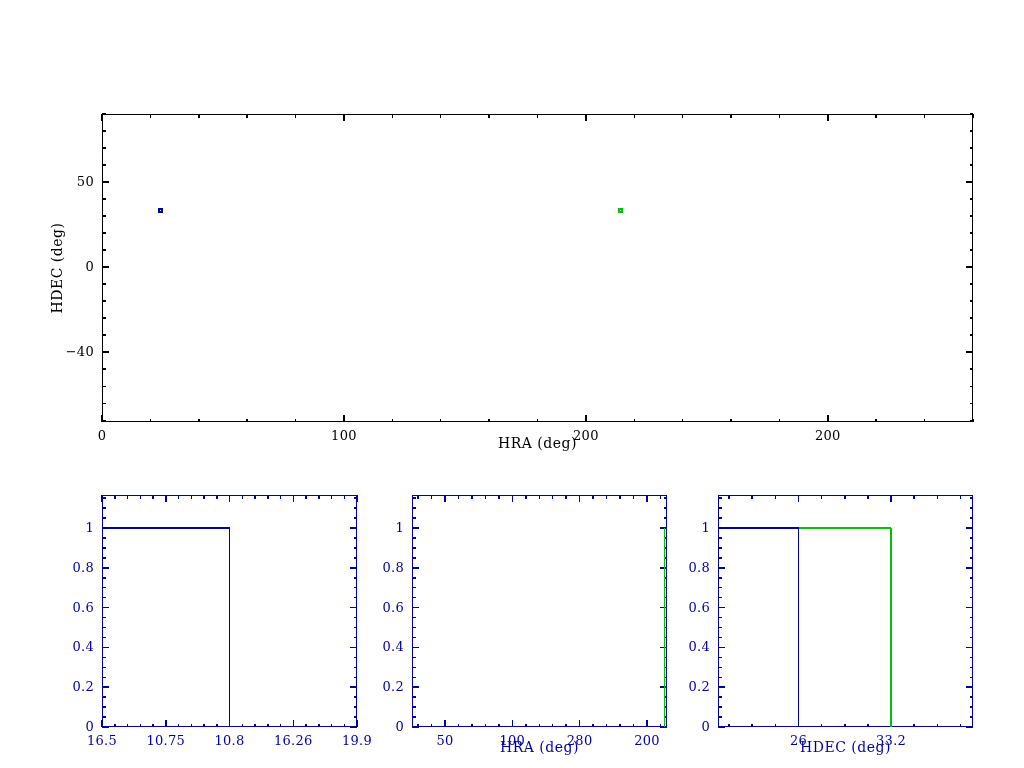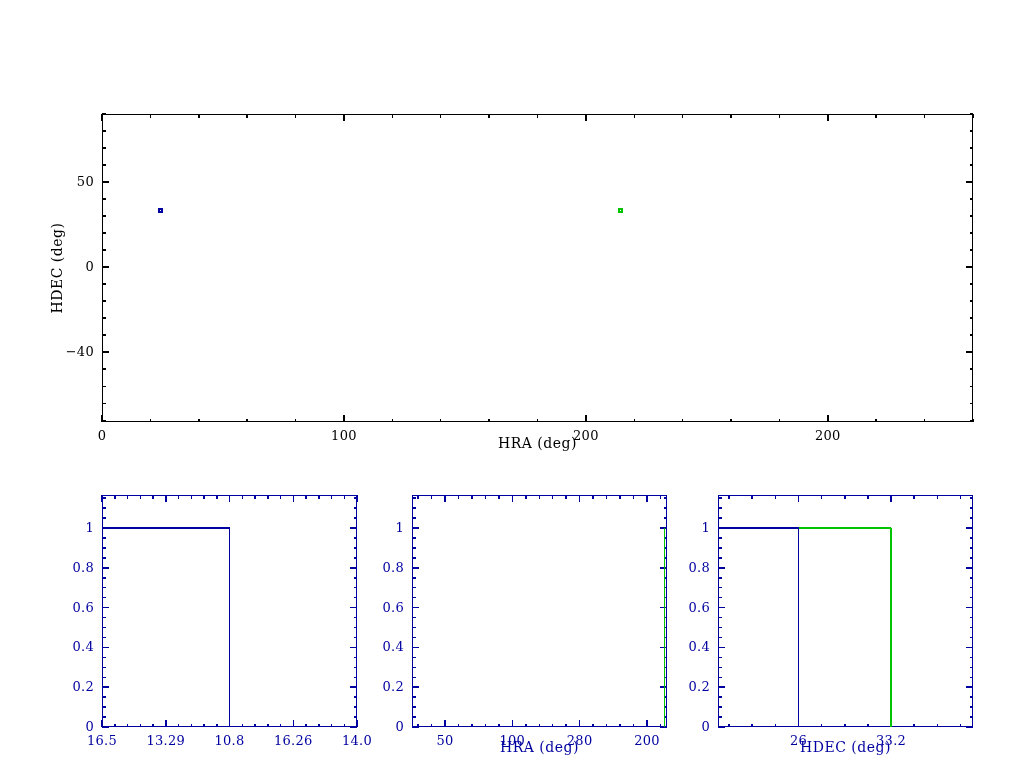--- a/index.html
+++ b/index.html
@@ -111,30 +111,30 @@
     <div class="tick" style="left: 102px; top: 113.25px; width: 3.5px; height: 1.5px; background: rgb(0, 0, 0);"></div>
     <div class="tick" style="left: 969.5px; top: 113.25px; width: 3.5px; height: 1.5px; background: rgb(0, 0, 0);"></div>
     <div class="marker" style="left: 157.567px; top: 208.494px; border-color: rgb(0, 0, 160);"></div>
     <div class="marker" style="left: 618.471px; top: 208.494px; border-color: rgb(0, 196, 0);"></div>
     <div class="frame" style="left: 102px; top: 495px; width: 255px; height: 232px; border-color: rgb(0, 0, 160);"></div>
     <div class="tick" style="left: 101.25px; top: 720px; width: 1.5px; height: 7px; background: rgb(0, 0, 160);"></div>
     <div class="tick" style="left: 101.25px; top: 495px; width: 1.5px; height: 7px; background: rgb(0, 0, 160);"></div>
     <div class="ticklabel" style="left: 67px; top: 733px; width: 70px; color: rgb(0, 0, 160);">16.5</div>
     <div class="tick" style="left: 165px; top: 720px; width: 1.5px; height: 7px; background: rgb(0, 0, 160);"></div>
     <div class="tick" style="left: 165px; top: 495px; width: 1.5px; height: 7px; background: rgb(0, 0, 160);"></div>
-    <div class="ticklabel" style="left: 130.75px; top: 733px; width: 70px; color: rgb(0, 0, 160);">13.29</div>
+    <div class="ticklabel" style="left: 130.75px; top: 733px; width: 70px; color: rgb(0, 0, 160);">10.75</div>
     <div class="tick" style="left: 228.75px; top: 720px; width: 1.5px; height: 7px; background: rgb(0, 0, 160);"></div>
     <div class="tick" style="left: 228.75px; top: 495px; width: 1.5px; height: 7px; background: rgb(0, 0, 160);"></div>
     <div class="ticklabel" style="left: 194.5px; top: 733px; width: 70px; color: rgb(0, 0, 160);">10.8</div>
     <div class="tick" style="left: 292.5px; top: 720px; width: 1.5px; height: 7px; background: rgb(0, 0, 160);"></div>
     <div class="tick" style="left: 292.5px; top: 495px; width: 1.5px; height: 7px; background: rgb(0, 0, 160);"></div>
     <div class="ticklabel" style="left: 258.25px; top: 733px; width: 70px; color: rgb(0, 0, 160);">16.26</div>
     <div class="tick" style="left: 356.25px; top: 720px; width: 1.5px; height: 7px; background: rgb(0, 0, 160);"></div>
     <div class="tick" style="left: 356.25px; top: 495px; width: 1.5px; height: 7px; background: rgb(0, 0, 160);"></div>
-    <div class="ticklabel" style="left: 322px; top: 733px; width: 70px; color: rgb(0, 0, 160);">14.0</div>
+    <div class="ticklabel" style="left: 322px; top: 733px; width: 70px; color: rgb(0, 0, 160);">19.9</div>
     <div class="tick" style="left: 102px; top: 726.25px; width: 7px; height: 1.5px; background: rgb(0, 0, 160);"></div>
     <div class="tick" style="left: 350px; top: 726.25px; width: 7px; height: 1.5px; background: rgb(0, 0, 160);"></div>
     <div class="ticklabel ylab" style="left: 44px; top: 719px; width: 50px; color: rgb(0, 0, 160);">0</div>
     <div class="tick" style="left: 102px; top: 686.456px; width: 7px; height: 1.5px; background: rgb(0, 0, 160);"></div>
     <div class="tick" style="left: 350px; top: 686.456px; width: 7px; height: 1.5px; background: rgb(0, 0, 160);"></div>
     <div class="ticklabel ylab" style="left: 44px; top: 679.206px; width: 50px; color: rgb(0, 0, 160);">0.2</div>
     <div class="tick" style="left: 102px; top: 646.662px; width: 7px; height: 1.5px; background: rgb(0, 0, 160);"></div>
     <div class="tick" style="left: 350px; top: 646.662px; width: 7px; height: 1.5px; background: rgb(0, 0, 160);"></div>
     <div class="ticklabel ylab" style="left: 44px; top: 639.412px; width: 50px; color: rgb(0, 0, 160);">0.4</div>
     <div class="tick" style="left: 102px; top: 606.867px; width: 7px; height: 1.5px; background: rgb(0, 0, 160);"></div>

